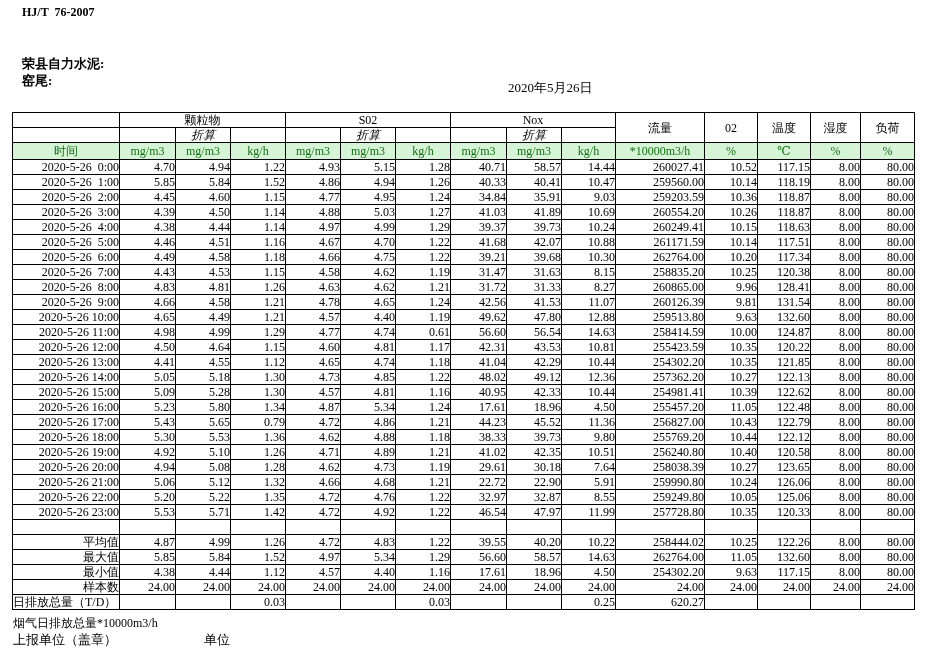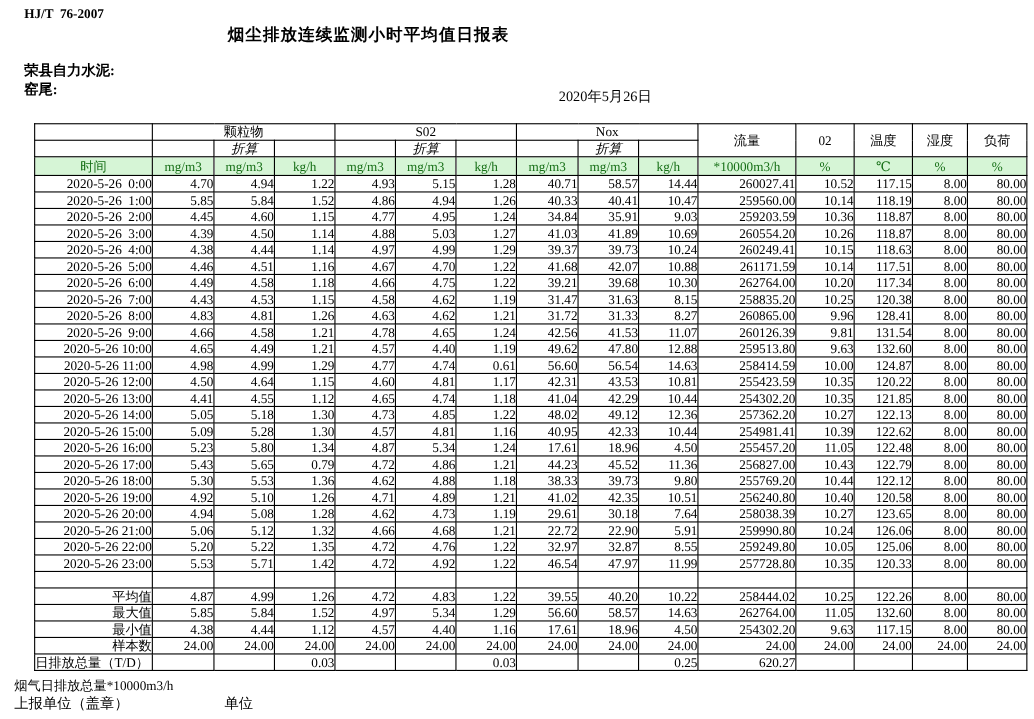--- a/index.html
+++ b/index.html
@@ -1,21 +1,21 @@
 <!DOCTYPE html>
 <html><head>
 <meta charset="utf-8">
 <style>
   html,body{margin:0;padding:0;background:#fff;}
   #page{position:relative;width:940px;height:654px;background:#fff;
         font-family:"Liberation Serif","DejaVu Serif",serif;color:#000;overflow:hidden;}
   .abs{position:absolute;white-space:pre;}
   .bold{font-weight:bold;}
 
-  table#grid{position:absolute;left:31px;top:112px;width:902px;
+  table#grid{position:absolute;left:12px;top:112px;width:902px;
              border-collapse:collapse;table-layout:fixed;}
   #grid td,#grid th{border:1px solid #000;padding:0;margin:0;overflow:hidden;
                     font-weight:normal;font-size:12px;line-height:14px;white-space:pre;
                     background:#fff;}
   tr.h1{height:15px;} tr.h2{height:15px;font-style:italic;} tr.h3{height:17px;} tr.dr{height:15px;}
   .green{background:#d6f5d6 !important;color:#156e15;}
   tr.h1 th, tr.h2 th{text-align:center;font-size:12px;}
   tr.h3 th{text-align:center;font-size:11px;}
   th.time-h{font-size:14px;}
   td.t{text-align:right;padding-right:4px;font-size:12px;}
@@ -24,21 +24,20 @@
   td.s{text-align:right;padding-right:4px;}
   td.tl{text-align:left;padding-left:1px;}
 </style>
 </head>
 <body>
 
 <div id="page">
 
   <div class="abs bold" style="left:22px;top:5px;font-size:12px;">HJ/T  76-2007</div>
 
-  <div class="abs bold" style="left:207px;top:22px;font-size:15px;letter-spacing:1px;">烟尘排放连续监测小时平均值日报表</div>
 
   <div class="abs bold" style="left:22px;top:55px;font-size:13px;">荣县自力水泥:</div>
 
   <div class="abs bold" style="left:22px;top:72px;font-size:13px;text-align:right;">窑尾:</div>
 
   <div class="abs" style="left:508px;top:79px;font-size:13px;">2020年5月26日</div>
 
   <table id="grid">
     <colgroup>
       <col style="width:107px">

